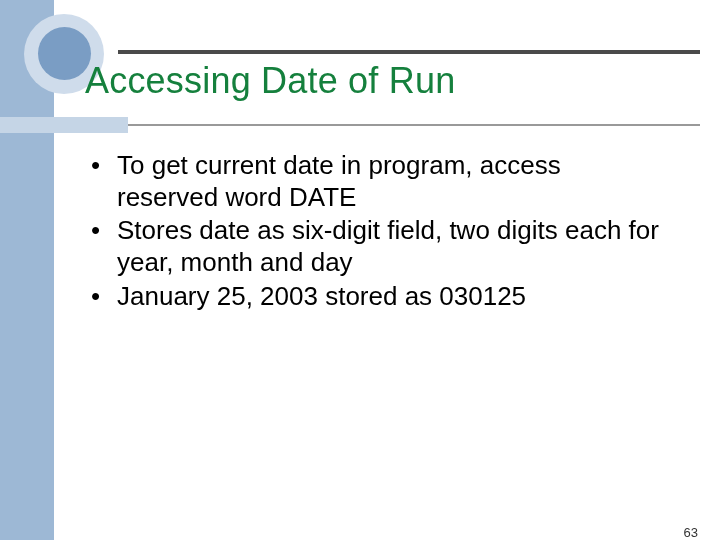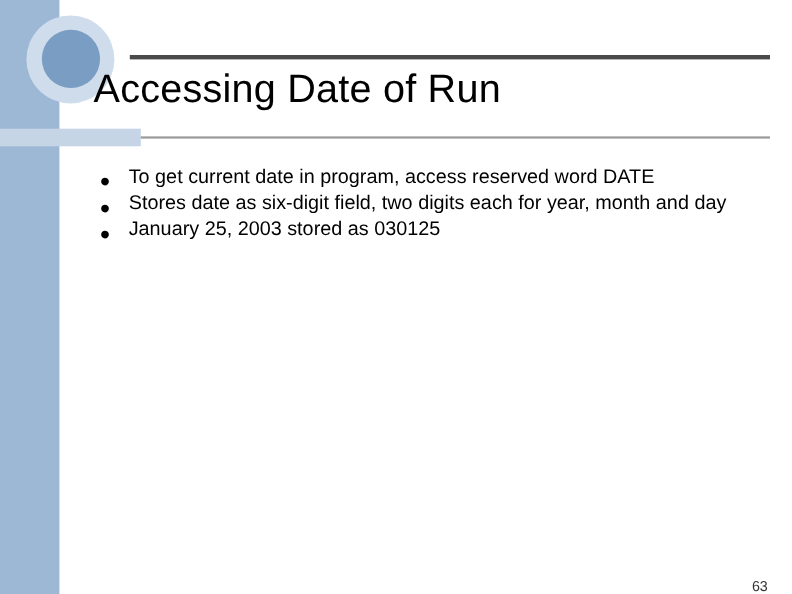--- a/index.html
+++ b/index.html
@@ -47,21 +47,21 @@
       top: 50px;
       width: 582px;
       height: 4px;
       background: #4a4a4a;
     }
     .title {
       position: absolute;
       left: 85px;
       top: 60px;
       font-size: 36px;
-      color: #000000;
+      color: #15803d;
       font-weight: 400;
       letter-spacing: 0.2px;
     }
     .accent-bar {
       position: absolute;
       left: 0;
       top: 117px;
       width: 128px;
       height: 16px;
       background: #c5d5e6;
@@ -80,21 +80,21 @@
       top: 150px;
       width: 580px;
       color: #000;
     }
     .content ul {
       list-style: none;
     }
     .content li {
       position: relative;
       padding-left: 32px;
-      font-size: 18px;
+      font-size: 26px;
       line-height: 1.22;
       margin-bottom: 2px;
     }
     .content li::before {
       content: "•";
       position: absolute;
       left: 6px;
       top: 0;
       font-size: 26px;
       color: #000;

